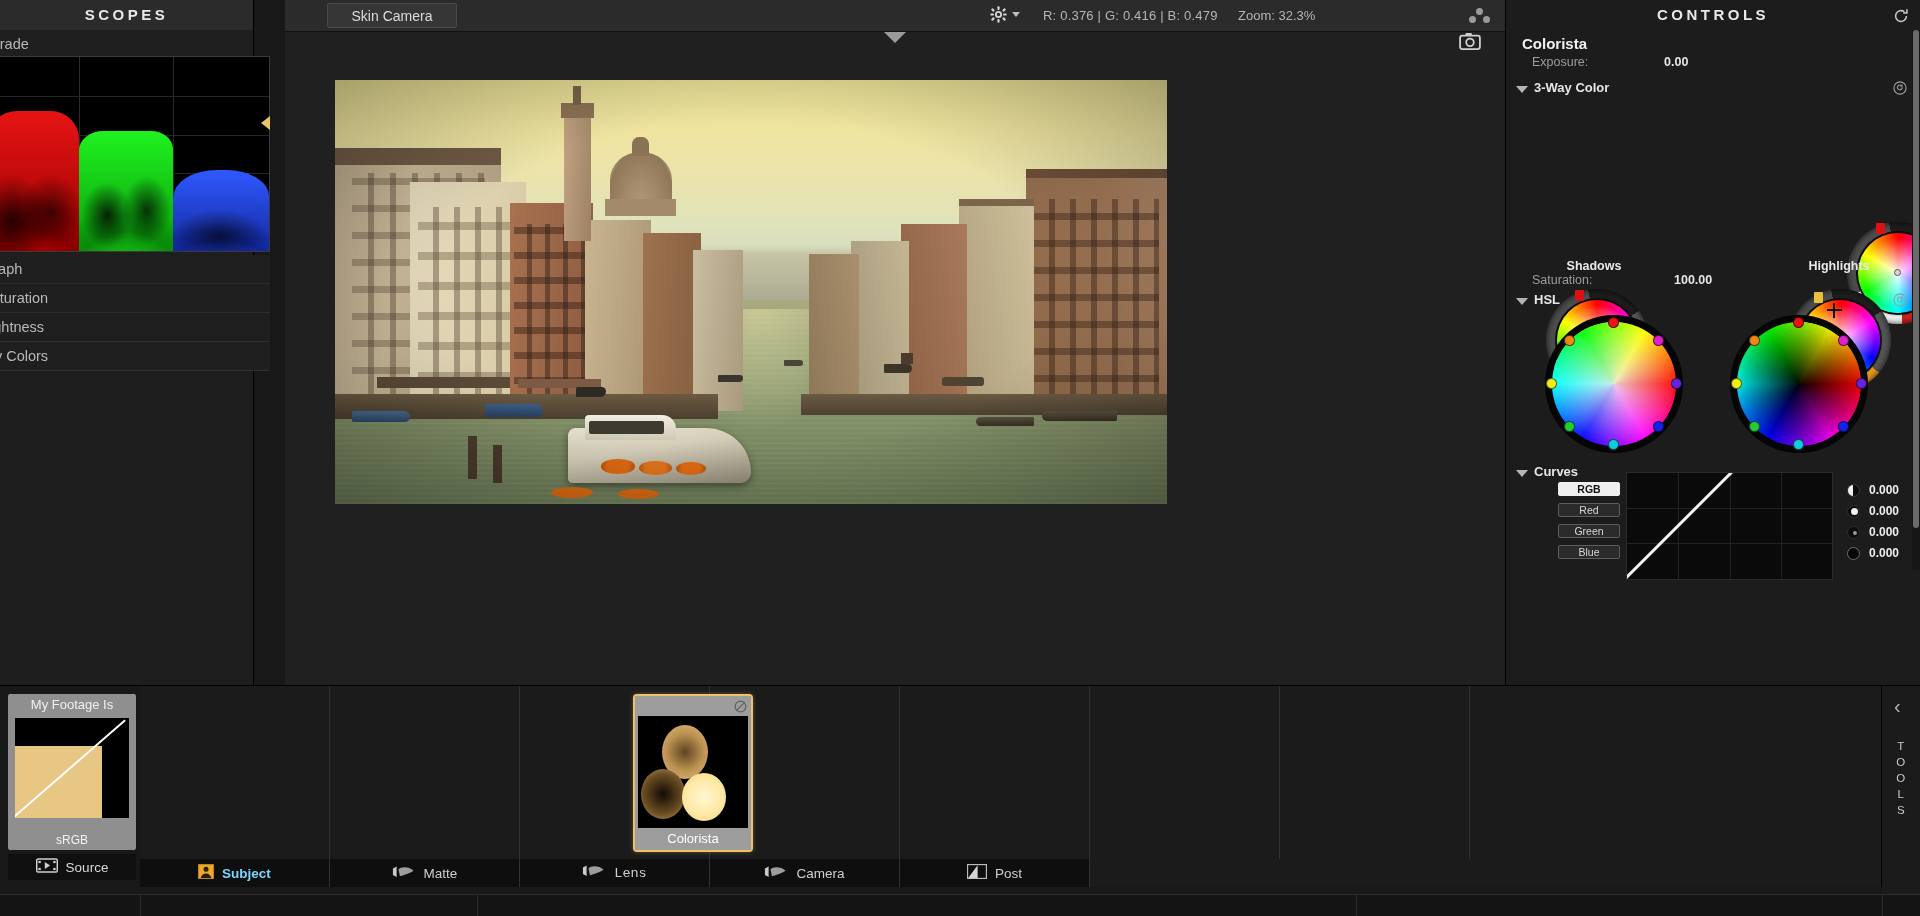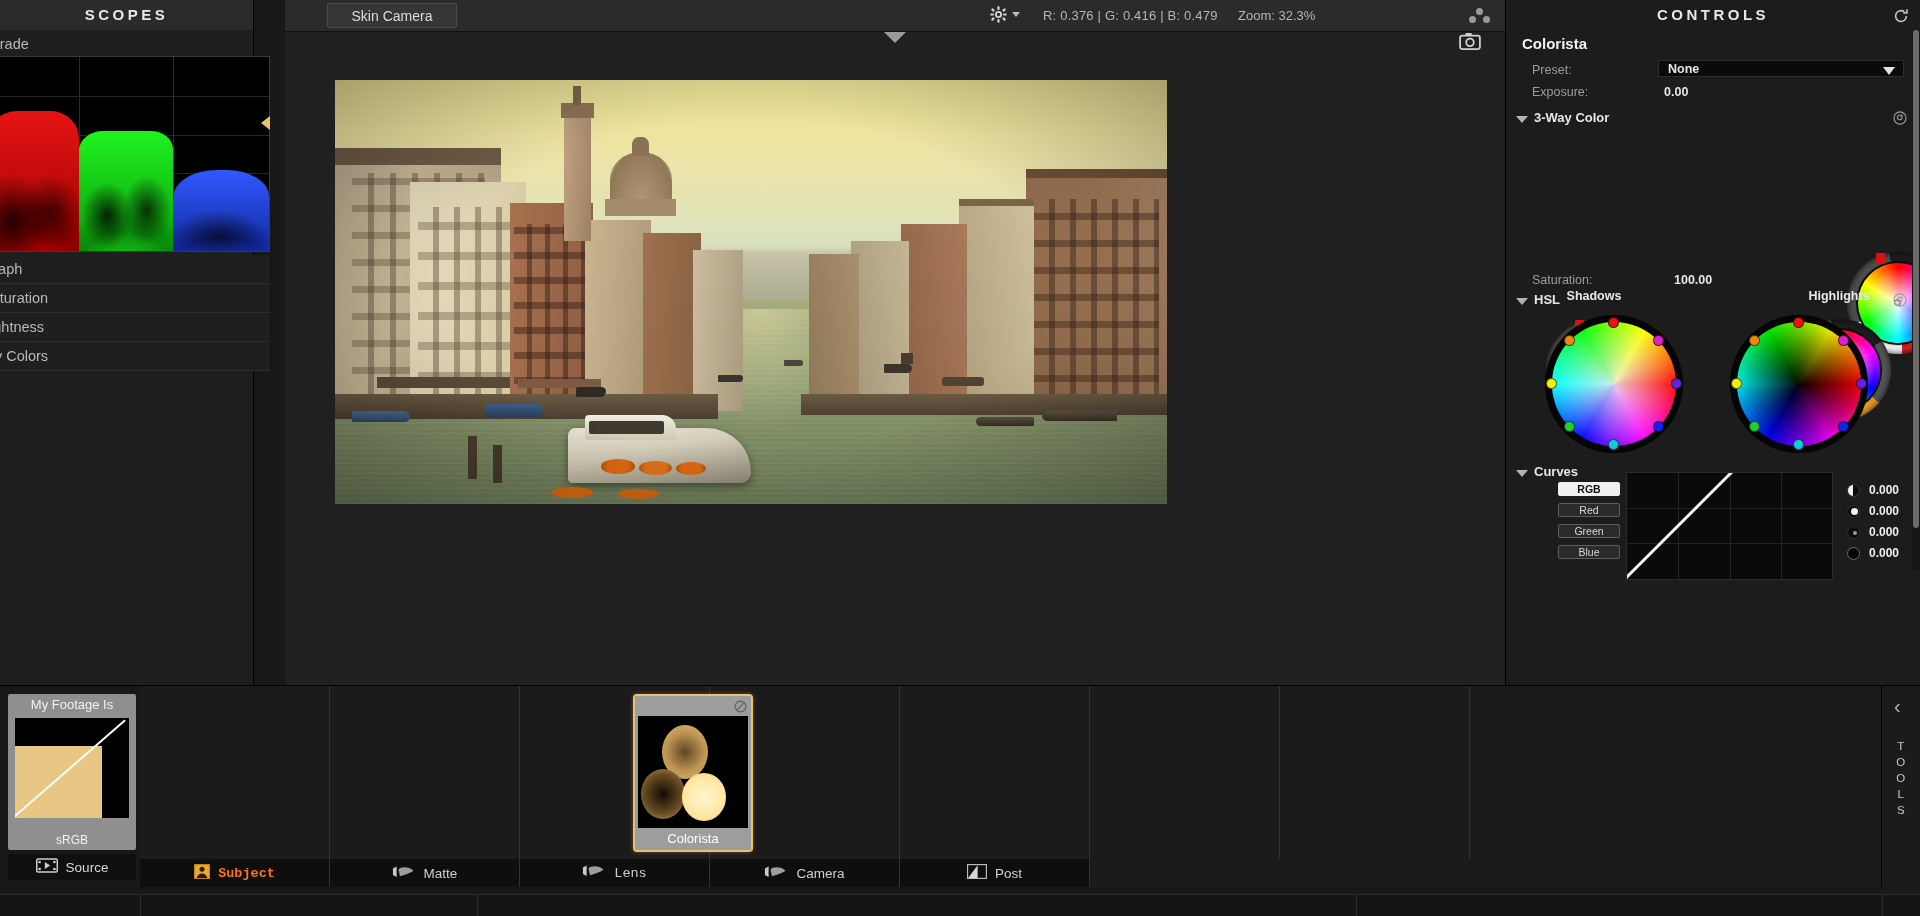--- a/index.html
+++ b/index.html
@@ -271,21 +271,21 @@
   .chain-slot {
     position: absolute; top: 0; width: 190px; height: 173px;
     border-right: 1px solid #313131;
   }
   .chain-tab {
     position: absolute; top: 173px; width: 190px; height: 28px;
     border-right: 1px solid #313131; background: #0e0e0e;
     display: flex; align-items: center; justify-content: center; gap: 8px;
     font-size: 13.5px; color: #cfcfcf;
   }
-  .chain-tab.active { color: #f97316; font-weight: bold; font-family: Liberation Mono, monospace; }
+  .chain-tab.active { color: #7dd3fc; font-weight: bold; }
   #colorista-card {
     position: absolute; left: 493px; top: 8px; width: 120px; height: 158px;
     border: 2px solid #efc06a; border-radius: 4px; background: #9a9a9a;
     box-shadow: 0 0 4px rgba(239,192,106,.35);
   }
   #card-head { position: relative; height: 20px; background: #9d9d9d; }
   #card-disable { position: absolute; right: 4px; top: 3px; }
   #card-thumb {
     position: absolute; left: 3px; top: 20px; width: 110px; height: 113px;
     background: #000; overflow: hidden;
@@ -545,27 +545,20 @@
       <span id="reset-all">
         <svg width="18" height="18" viewBox="0 0 20 20">
           <path d="M16 10a6 6 0 1 1-2.2-4.6" fill="none" stroke="#c8c8c8" stroke-width="1.7"></path>
           <path d="M16.6 2.6v4.1h-4.1" fill="none" stroke="#c8c8c8" stroke-width="1.7"></path>
         </svg>
       </span>
     </div>
 
     <div id="effect-name">Colorista</div>
 
-    <div class="param-row" style="margin-top:8px;">
-      <span class="param-label">Preset:</span>
-      <div id="preset-dropdown">
-        <span class="val">None</span>
-        <span id="preset-caret"></span>
-      </div>
-    </div>
 
     <div class="param-row">
       <span class="param-label">Exposure:</span>
       <span class="param-value">0.00</span>
     </div>
 
     <div class="section-head">
       <span class="tri"></span>
       <span class="txt">3-Way Color</span>
       <span class="sec-reset">

